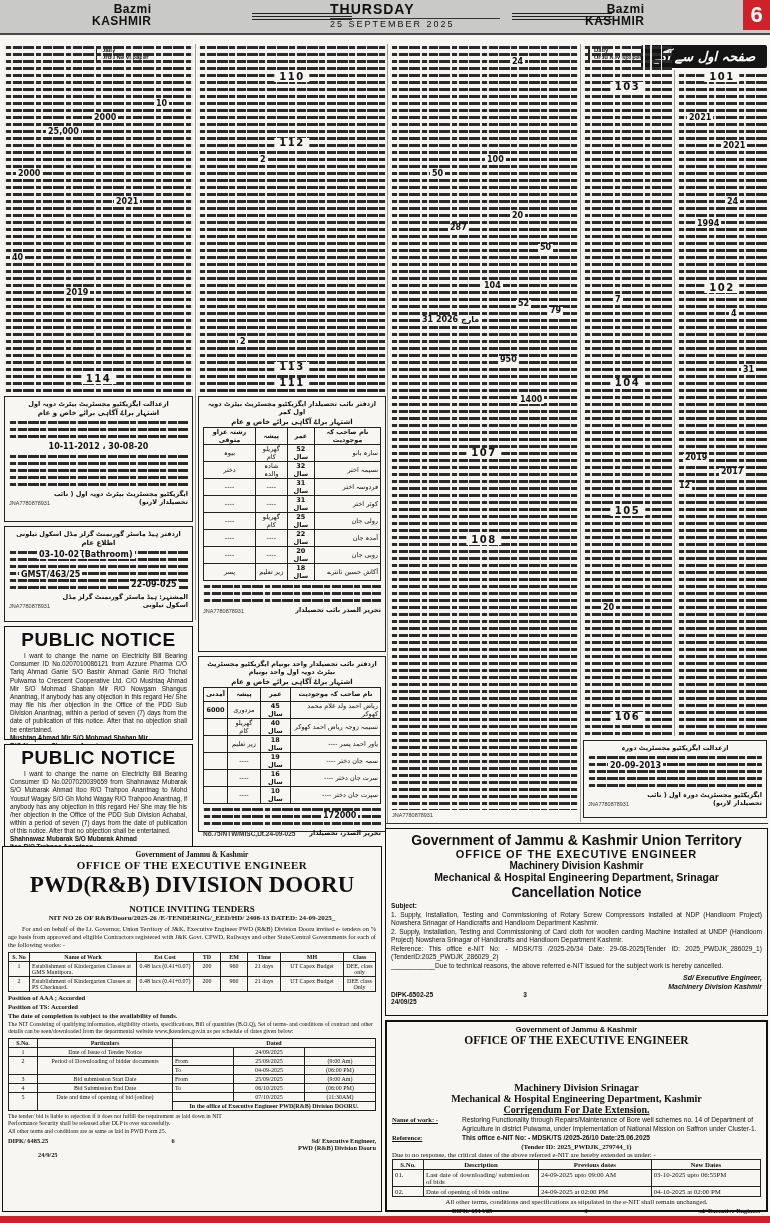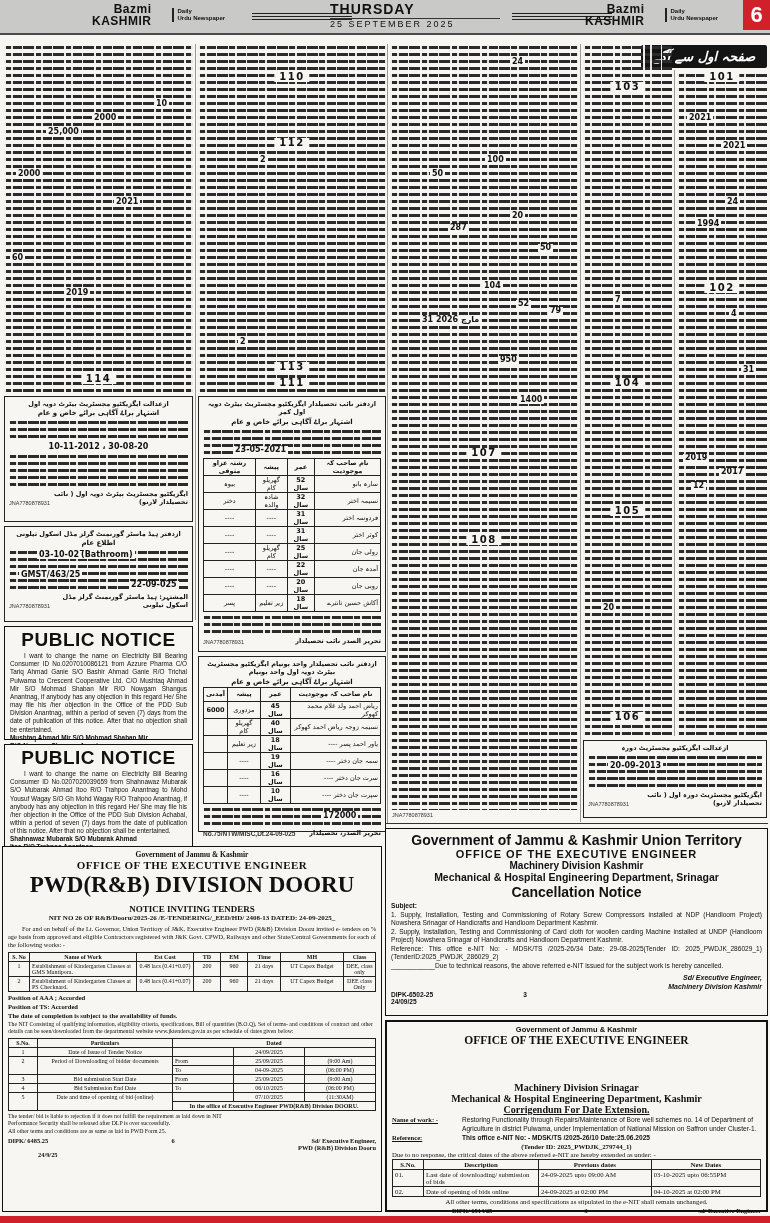--- a/index.html
+++ b/index.html
@@ -2,21 +2,21 @@
 <html><head>
 <meta charset="utf-8">
 <style>
   html,body{margin:0;padding:0;background:#555;}
   #page{position:relative;width:770px;height:1223px;background:#f7f6f3;overflow:hidden;
         font-family:"Liberation Sans",sans-serif;color:#111;margin:0 auto;}
   .abs{position:absolute;}
   
   #header{position:absolute;left:0;top:0;width:770px;height:33px;background:#c9c9c8;
           border-bottom:2px solid #4a4a4a;}
-  .masthead{position:absolute;top:3px;display:flex;align-items:center;gap:20px;}
+  .masthead{position:absolute;top:3px;display:flex;align-items:center;gap:20px;flex-direction:column;}
   .mh-title{text-align:right;line-height:1;font-weight:bold;}
   .mh-t1{font-size:12px;letter-spacing:.5px;}
   .mh-t2{font-size:12px;letter-spacing:.5px;}
   .mh-sub{border-left:2px solid #222;padding-left:4px;line-height:1.15;font-weight:bold;font-size:6px;}
   .deco-lines{position:absolute;top:13px;width:100px;height:7px;
      background:repeating-linear-gradient(to bottom,#222 0 1px,transparent 1px 3px);}
   #center-date{position:absolute;left:330px;top:2px;width:170px;text-align:left;line-height:1.1;}
   #weekday{font-weight:bold;font-size:14px;letter-spacing:1px;}
   #hdate{font-size:9px;letter-spacing:2px;border-top:1px solid #333;margin-top:1px;padding-top:1px;}
   #page-num{position:absolute;right:0;top:0;width:27px;height:30px;background:#d0202a;color:#fff;
@@ -130,21 +130,21 @@
   <div class="vrule" style="left:387px;top:44px;height:780px;"></div>
   <div class="vrule" style="left:580px;top:44px;height:778px;"></div>
   <div class="vrule" style="left:674px;top:70px;height:666px;"></div>
 
   <div class="ucol ut" style="left:4px;top:44px;width:189px;height:348px;">
     <span class="num" style="left:150px;top:56px;">10</span>
     <span class="num" style="left:88px;top:70px;">2000</span>
     <span class="num" style="left:42px;top:84px;">25,000</span>
     <span class="num" style="left:12px;top:126px;">2000</span>
     <span class="num" style="left:110px;top:154px;">2021</span>
-    <span class="num" style="left:6px;top:210px;">60</span>
+    <span class="num" style="left:6px;top:210px;">40</span>
     <span class="num" style="left:60px;top:245px;">2019</span>
     <span class="sec" style="top:330px;">114</span>
   </div>
 
   <div class="ubox" style="left:4px;top:396px;width:189px;height:126px;">
     <div class="uhdr">ازعدالت ایگزیکٹیو مجسٹریٹ بیٹرٹ دویہ اول</div>
     <div class="utitle">اشتہار براۓ آگاہی برائے خاص و عام</div>
     <div class="ut utl" style="height:21px;"></div>
     <div class="udate">10-11-2012 ، 30-08-20</div>
     <div class="ut utl" style="height:35px;"></div>
@@ -192,23 +192,20 @@
     <span class="sec" style="top:94px;">112</span>
     <span class="num" style="left:60px;top:112px;">2</span>
     <span class="num" style="left:40px;top:294px;">2</span>
     <span class="sec" style="top:318px;">113</span>
     <span class="sec" style="top:334px;">111</span>
   </div>
 
   <div class="ubox" style="left:198px;top:396px;width:188px;height:256px;">
     <div class="uhdr">ازدفتر نائب تحصیلدار ایگزیکٹیو مجسٹریٹ بیٹرٹ دویہ اول کمر</div>
     <div class="utitle">اشتہار براۓ آگاہی برائے خاص و عام</div>
-    <div class="ut utl" style="height:28px;">
-      <span class="num" style="left:30px;top:18px;">23-05-2021</span>
-    </div>
     <table class="utab">
       <tbody>
           <tr>
         <th>نام صاحب کہ موجودیت</th>
         <th>عمر</th>
         <th>پیشہ</th>
         <th>رشتہ عزاو متوفی</th>
       </tr>
       <tr>
             <td>سارہ بانو</td>
@@ -358,21 +355,21 @@
     <span class="sec" style="top:0px;">101</span>
     <span class="num" style="left:10px;top:42px;">2021</span>
     <span class="num" style="left:44px;top:70px;">2021</span>
     <span class="num" style="left:48px;top:126px;">24</span>
     <span class="num" style="left:18px;top:148px;">1994</span>
     <span class="sec" style="top:211px;">102</span>
     <span class="num" style="left:52px;top:238px;">4</span>
     <span class="num" style="left:64px;top:294px;">31</span>
     <span class="num" style="left:6px;top:382px;">2019</span>
     <span class="num" style="left:42px;top:396px;">2017</span>
-    <span class="num" style="left:14px;top:410px;">12</span>
+    <span class="num" style="left:0;top:410px;">12</span>
   </div>
 
   <div class="ubox" style="left:583px;top:740px;width:184px;height:78px;">
     <div class="uhdr">ازعدالت ایگزیکٹیو مجسٹریٹ دورہ</div>
     <div class="ut utl" style="height:35px;">
       <span class="num" style="left:20px;top:8px;">20-09-2013</span>
     </div>
     <div class="ufoot">
       <span class="ucode">JNA7780878931</span>
       <span class="usig">ایگزیکٹیو مجسٹریٹ دورہ اول ( نائب تحصیلدار لارنو)</span>

